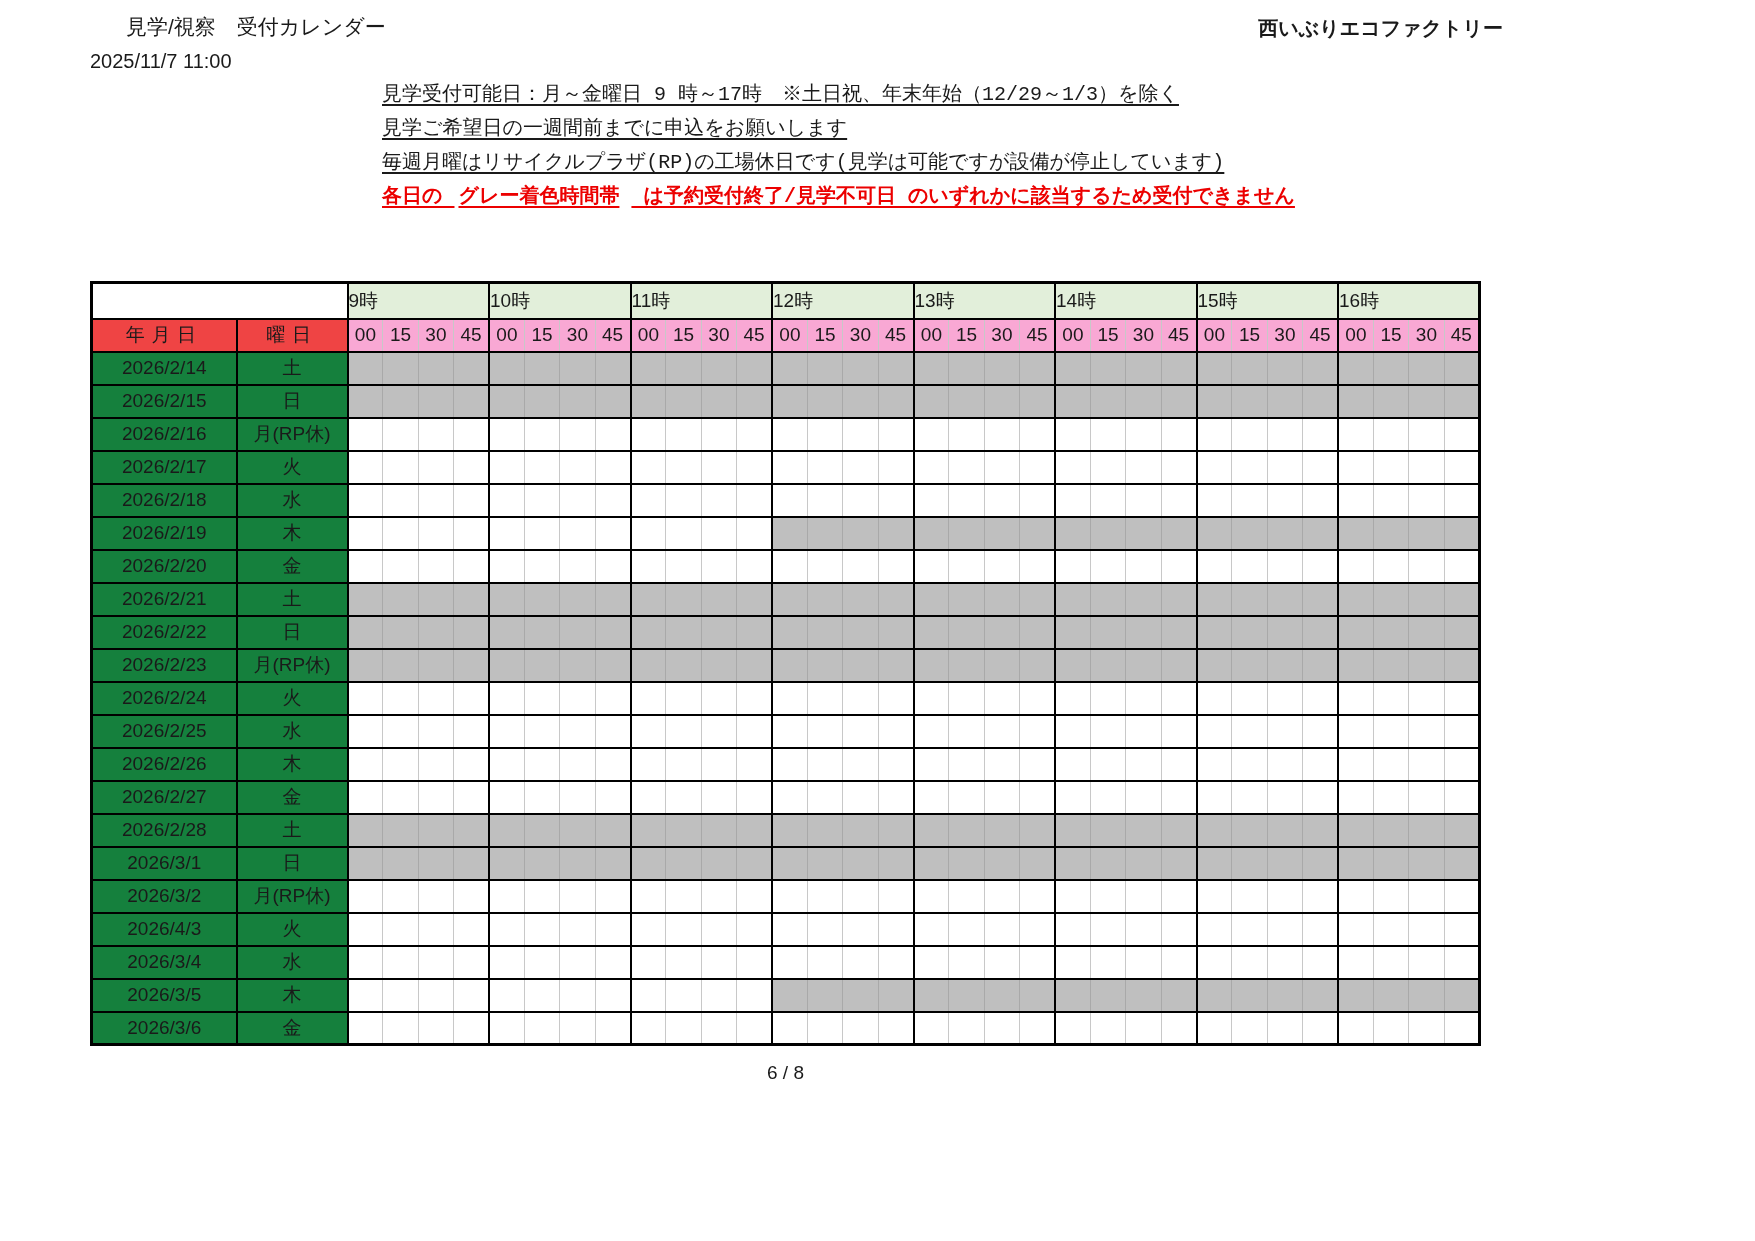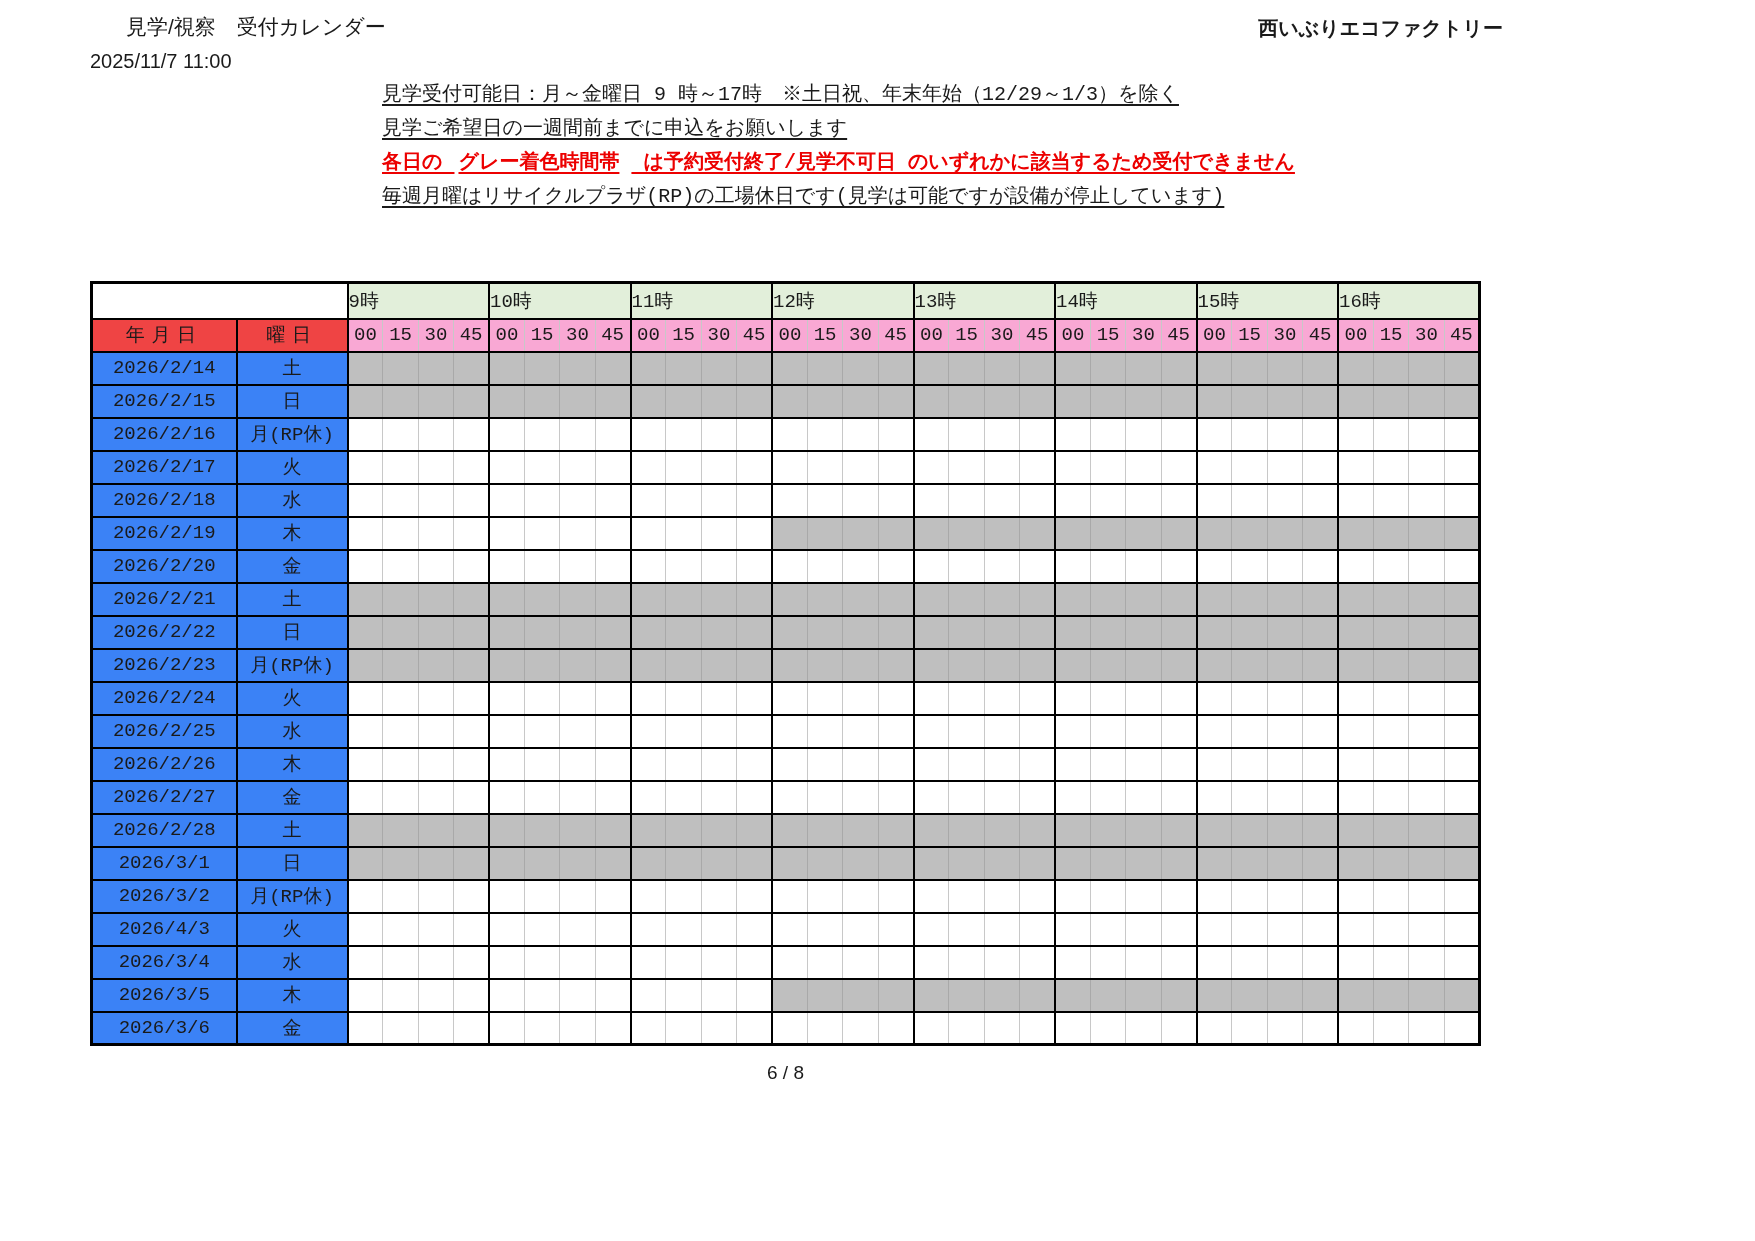--- a/index.html
+++ b/index.html
@@ -28,21 +28,20 @@
   .note-warning { color: #ec0000; font-weight: bold; }
   .warn-highlight { padding: 1px 12px 1px 4px; }
 
   
   table.cal {
     position: absolute; left: 90px; top: 281px;
     width: 1391px;
     border-collapse: collapse;
     table-layout: fixed;
     border: 3px solid #000;
-    font-family: Liberation Mono, monospace;
   }
   table.cal th, table.cal td { padding: 0; font-weight: normal; overflow: hidden; }
 
   td.blank { border: none; background: #fff; }
   th.hour {
     background: #E2EFDA; border: 2px solid #000;
     text-align: left; padding-left: 5px;
     font-size: 19px; height: 36px;
   }
   th.q {
@@ -51,21 +50,21 @@
     border-left: 1px solid #C8C8C8;
     font-size: 19px; height: 33px; text-align: center;
   }
   th.h0, td.h0 { border-left: 2px solid #000 !important; }
   th.datehead, th.dayhead {
     background: #ef4444; border: 2px solid #000;
     font-size: 19px; text-align: center;
     letter-spacing: 0.35em; padding-left: 0.35em;
   }
   td.date, td.day {
-    background: #3b82f6; border: 2px solid #000;
+    background: #15803d; border: 2px solid #000;
     font-size: 19px; text-align: center; height: 33px;
   }
   td.slot {
     background: #fff;
     border-top: 2px solid #000; border-bottom: 2px solid #000;
     border-left: 1px solid #C8C8C8;
   }
   td.slot.gray { background: #BFBFBF; border-left-color: #A9A9A9; }
 
   
@@ -74,22 +73,22 @@
 </head>
 <body>
 
 <div class="abs page-title">見学/視察　受付カレンダー</div>
 <div class="abs page-datetime">2025/11/7  11:00</div>
 <div class="abs company-name">西いぶりエコファクトリー</div>
 
 <div class="abs notes">
   <div class="note-line">見学受付可能日：月～金曜日 9 時～17時　※土日祝、年末年始（12/29～1/3）を除く</div>
   <div class="note-line">見学ご希望日の一週間前までに申込をお願いします</div>
+  <div class="note-line">毎週月曜はリサイクルプラザ(RP)の工場休日です(見学は可能ですが設備が停止しています)</div>
   <div class="note-line note-warning"><span>各日の </span><span class="warn-highlight">グレー着色時間帯</span><span> は予約受付終了/見学不可日 のいずれかに該当するため受付できません</span></div>
-  <div class="note-line">毎週月曜はリサイクルプラザ(RP)の工場休日です(見学は可能ですが設備が停止しています)</div>
 </div>
 
 <table class="cal">
   <colgroup>
       <col style="width:145px">
       <col style="width:111px">
       <col>
       <col>
       <col>
       <col>

